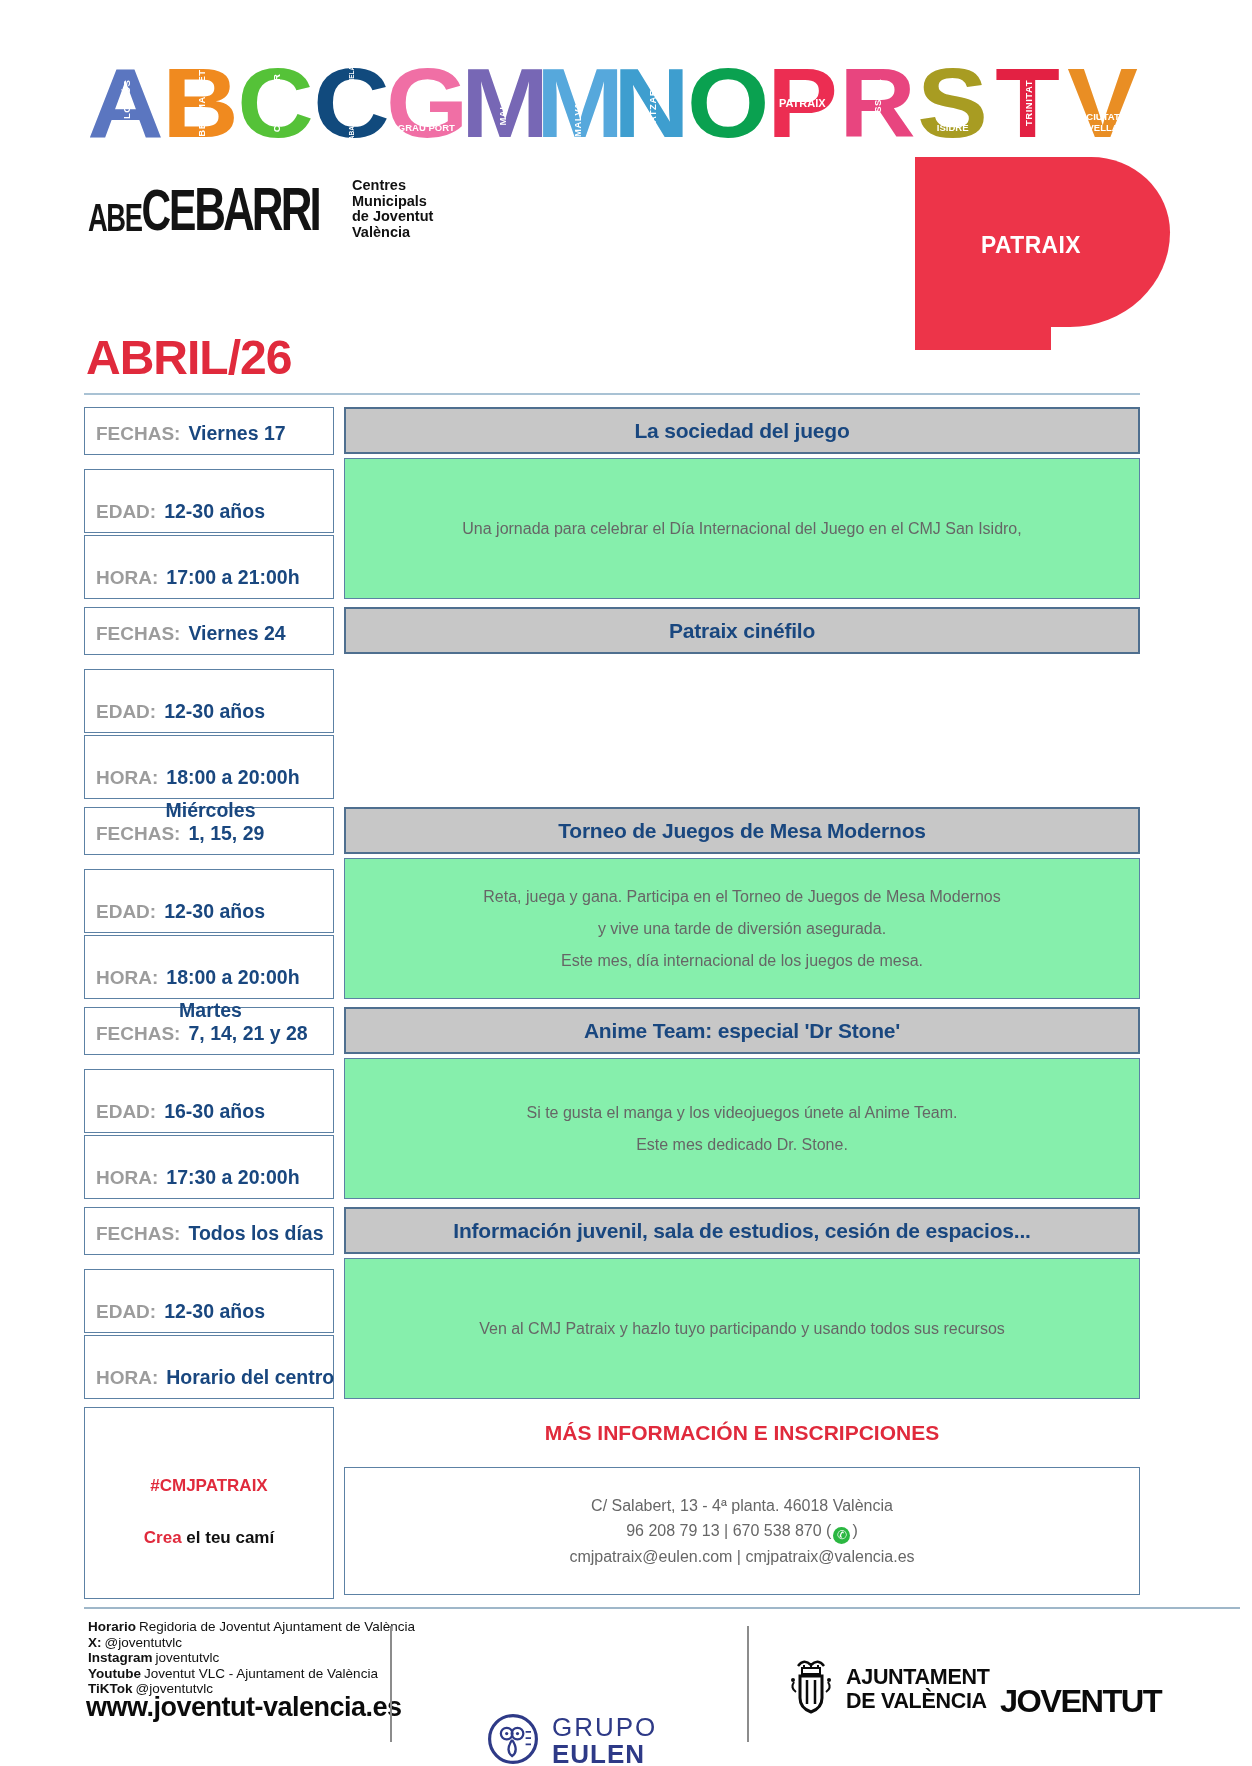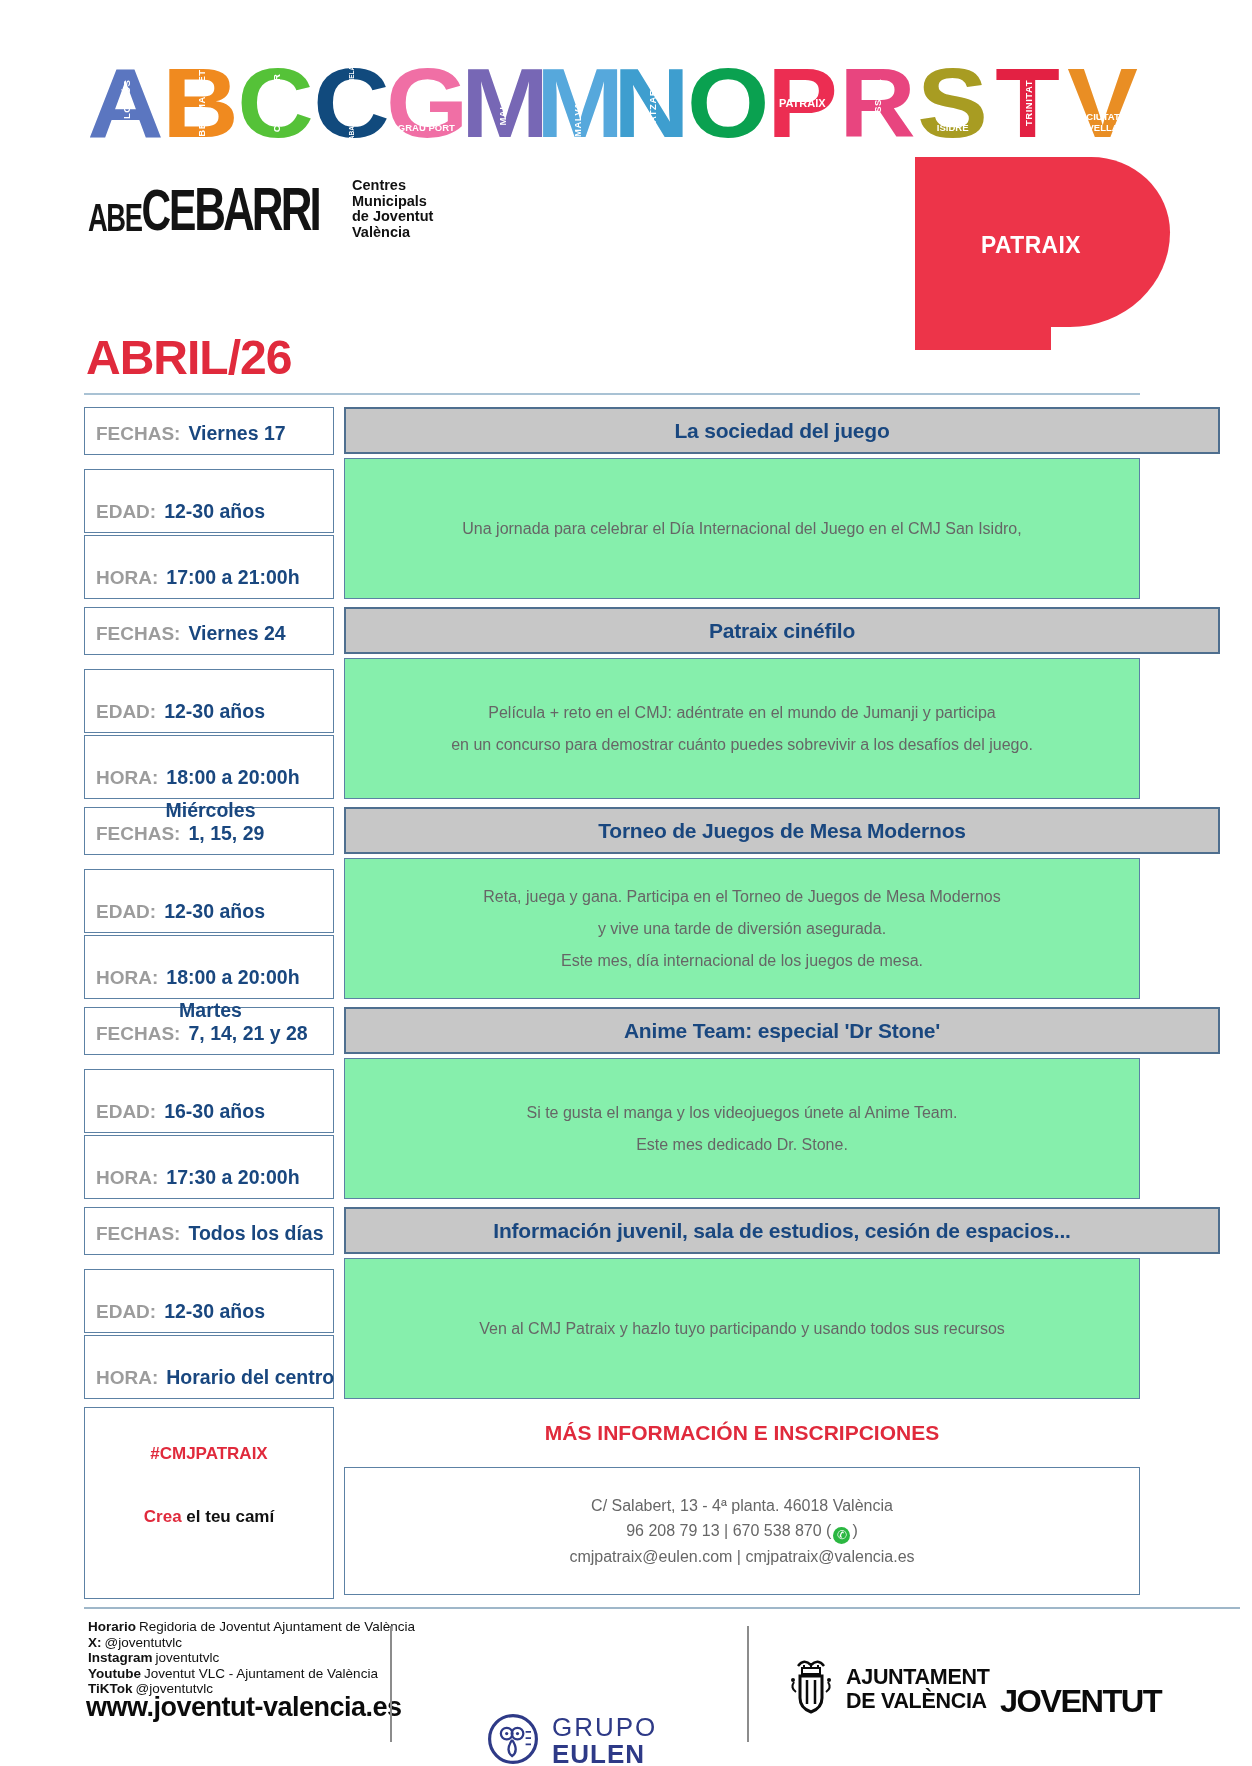--- a/index.html
+++ b/index.html
@@ -57,36 +57,36 @@
           border:1.6px solid var(--border-blue); display:flex; flex-direction:column;
           justify-content:flex-end; padding:5px 8px 9px 11px; }
   .cell.fechas { top:0; height:48px; }
   .cell.edad   { top:62px; height:64px;justify-content:flex-end; }
   .cell.hora   { top:128px; height:64px; }
   .fechas-top { text-align:center; color:var(--navy); font-size:19.5px; font-weight:800; }
   .fechas-top:empty { display:none; }
   .kv { display:flex; align-items:baseline; gap:8px; white-space:nowrap; }
   .kv .k { color:var(--label-gray); font-size:19px; font-weight:700; }
   .kv .v { color:var(--navy); font-size:19.5px; font-weight:800; }
-  .title-bar { position:absolute; left:260px; top:0; width:876px; height:47px;
+  .title-bar { position:absolute; left:260px; top:0; width:796px; height:47px;
                background:var(--bar-gray); border:2px solid var(--border-dark);
                display:flex; align-items:center; justify-content:center; }
   .title-bar .t { color:var(--navy); font-size:21px; font-weight:800; letter-spacing:-.2px; }
   .desc-box { position:absolute; left:260px; top:51px; width:796px; height:141px;
               border:1.6px solid var(--border-blue); background:#86efac;
               display:flex; flex-direction:column; align-items:center; justify-content:center;
               text-align:center; padding:0 30px; }
   .desc-box .dl { color:var(--desc-gray); font-size:16px; margin:6.5px 0; line-height:1.2; }
   .desc-box .dl:empty { display:none; }
 
   
   .bottom { position:absolute; left:84px; top:1407px; width:1056px; height:192px; }
   .tag-box { position:absolute; left:0; top:0; width:250px; height:192px;
              border:1.6px solid var(--border-blue); display:flex; flex-direction:column;
-             align-items:center; padding-top:36px; gap:43px; }
+             align-items:center; padding-top:68px; gap:32px; }
   .hashtag { color:var(--accent-red); font-size:17px; font-weight:800; }
   .tagline { font-size:17px; font-weight:800; color:#111; }
   .tagline .red { color:var(--accent-red); }
   .info-title { position:absolute; left:260px; top:14px; width:796px; text-align:center;
                 color:var(--accent-red); font-size:21px; font-weight:800; }
   .info-box { position:absolute; left:260px; top:60px; width:796px; height:128px;
               border:1.6px solid var(--border-blue); display:flex; flex-direction:column;
               align-items:center; justify-content:center; text-align:center; }
   .info-box .il { color:var(--desc-gray); font-size:16px; line-height:25px; }
   .wa { display:inline-block; width:17px; height:17px; border-radius:50%;
@@ -238,25 +238,20 @@
   </div>
   <div class="cell hora">
     <div class="kv">
         <span class="k">HORA:</span>
         <span class="v">18:00 a 20:00h</span>
       </div>
   </div>
   <div class="title-bar">
       <span class="t">Patraix cinéfilo</span>
     </div>
-  <div class="desc-box">
-    <div class="dl">Película + reto en el CMJ: adéntrate en el mundo de Jumanji y participa</div>
-    <div class="dl">en un concurso para demostrar cuánto puedes sobrevivir a los desafíos del juego.</div>
-
-  </div>
 </div>
 
 <div class="event" style="top:807px">
   <div class="cell fechas">
     <div class="fechas-top">Miércoles</div>
     <div class="kv">
         <span class="k">FECHAS:</span>
         <span class="v">1, 15, 29</span>
       </div>
   </div>

